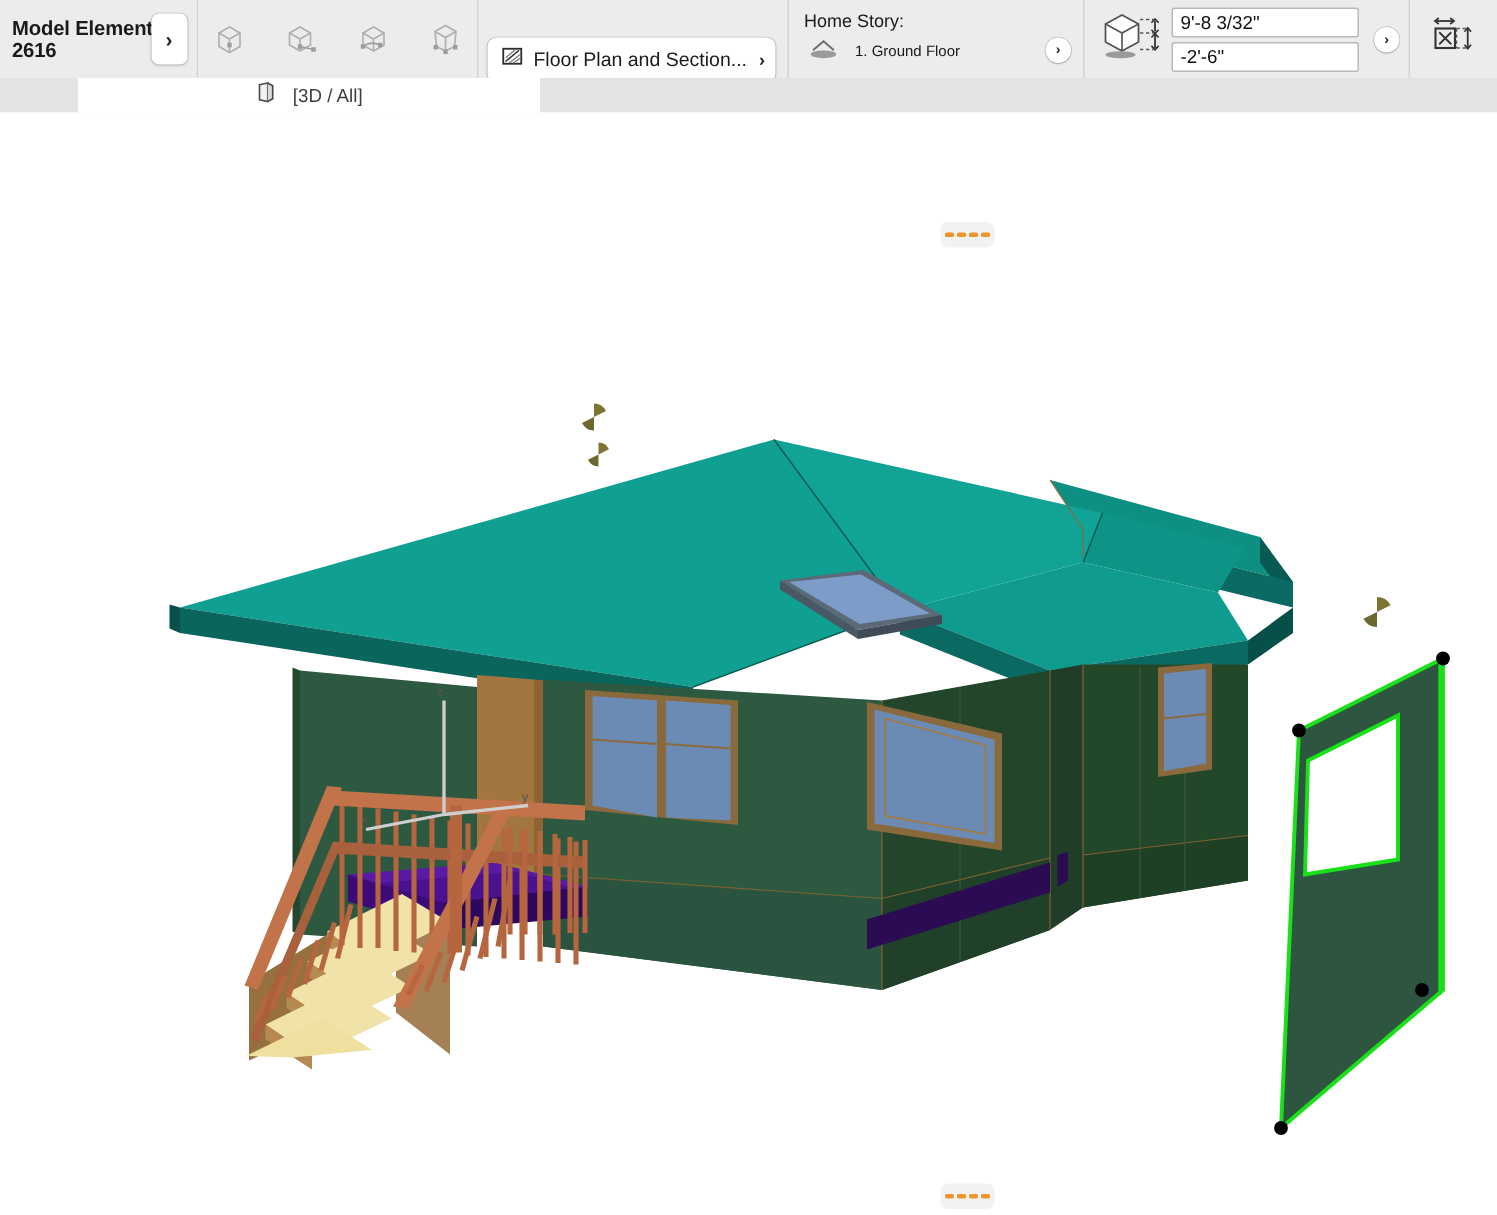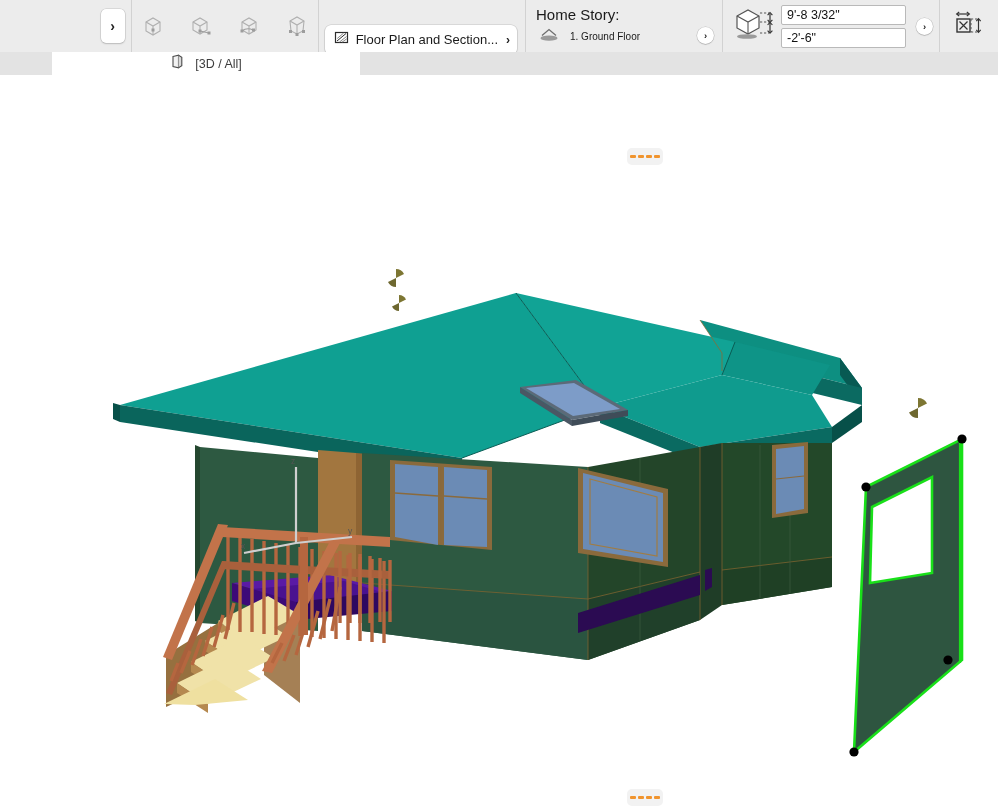--- a/index.html
+++ b/index.html
@@ -57,21 +57,21 @@
     height: 30px; padding: 0 7px 0 8px;
     background: #ffffff; border-radius: 6px;
     box-shadow: 0 0 0 0.5px rgba(0,0,0,.16), 0 1px 2px rgba(0,0,0,.14);
     margin-top: 27px;
   }
   .fp-label { font-size: 13px; color: #1a1a1a; white-space: nowrap; }
   .fp-chev { font-size: 12px; font-weight: bold; color: #222; margin-left: 2px; }
 
   
   .story-block { height: 52px; padding: 0 8px 0 10px; display: flex; flex-direction: column; justify-content: center; gap: 3px; }
-  .story-title { font-size: 15px; color: #1a1a1a; }
+  .story-title { font-size: 12px; color: #1a1a1a; }
   .story-row { display: flex; align-items: center; gap: 8px; position: relative; width: 178px; }
   .story-val { font-size: 10px; color: #1a1a1a; }
   .round-chev {
     width: 17px; height: 17px; border-radius: 50%;
     background: #ffffff; box-shadow: 0 0 0 0.5px rgba(0,0,0,.2), 0 1px 1px rgba(0,0,0,.13);
     display: flex; align-items: center; justify-content: center;
     font-size: 9.5px; font-weight: bold; color: #222;
     position: absolute; right: 0; top: 1px;
   }
 
@@ -123,20 +123,21 @@
   #hint-bottom { left: 627px; top: 789px; }
 </style>
 </head>
 <body>
 
 <div id="app">
 
   <div class="toolbar">
 
     <div class="elem-pill">
+      <span class="elem-name">Model Element 2616</span>
       <span class="chev-btn">›</span>
     </div>
 
     <div class="tb-sep"></div>
 
     <div class="cube-group">
 
       <div class="cube-btn">
         <svg width="26" height="26" viewBox="0 0 26 26">
           <path d="M6 9 L13 5 L20 9 L20 18 L13 22 L6 18 Z" fill="none" stroke="#8b8b8b" stroke-width="1.1"></path>

